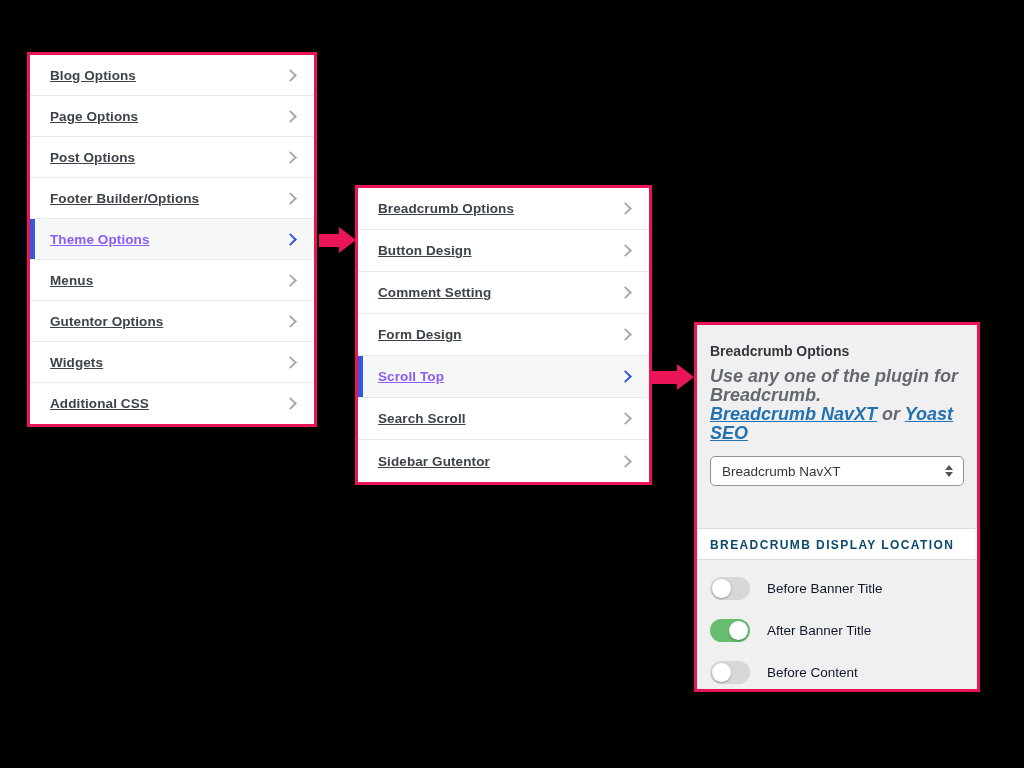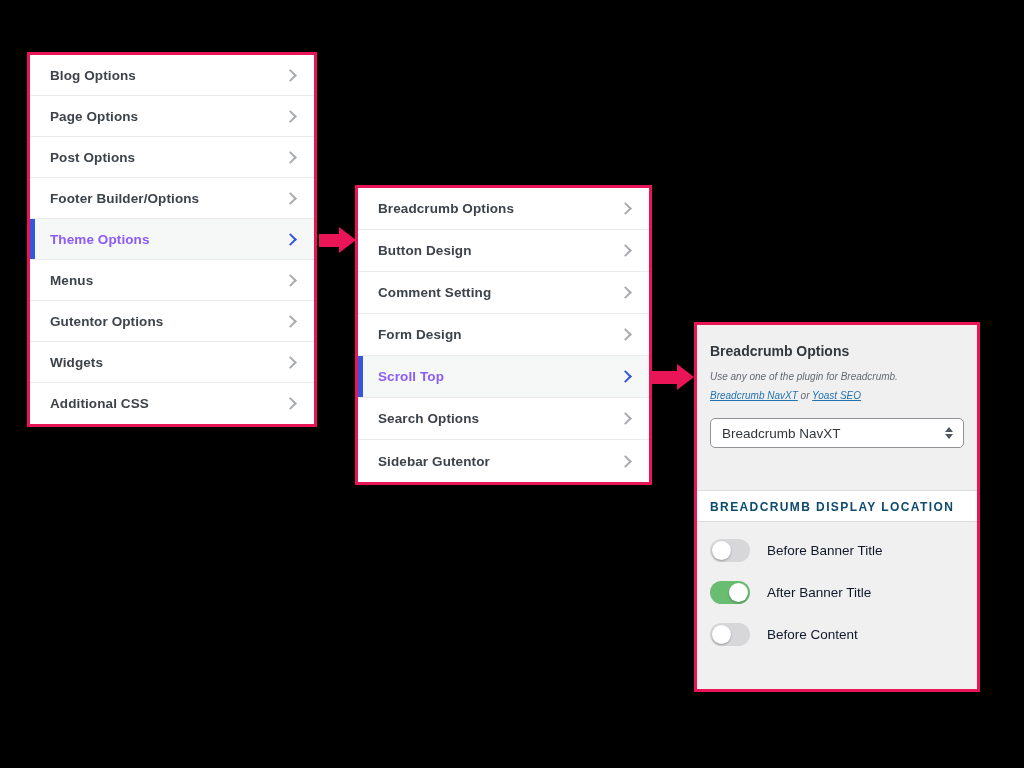--- a/index.html
+++ b/index.html
@@ -11,42 +11,42 @@
   .panel { position:absolute; border:3px solid #e91557; background:#fff; }
 
   
   .menu-row { position:relative; display:flex; align-items:center;
               justify-content:space-between; background:#fff;
               border-bottom:1px solid #eaeaea; cursor:pointer;
               padding:0 17px 0 20px; }
   .menu-row:last-child { border-bottom:none; }
   .rows-41 .menu-row { height:41px; }
   .rows-42 .menu-row { height:42px; }
-  .menu-label { font-size:13.5px; font-weight:700; color:#3c434a; letter-spacing:.1px; }
+  .menu-label { font-size:13.5px; font-weight:700; color:#3c434a; letter-spacing:.1px;text-decoration:underline; }
   .chev { display:inline-block; width:9px; height:9px;
           border-top:2px solid #a8abaf; border-right:2px solid #a8abaf;
           transform:rotate(45deg); margin-right:2px; }
   .menu-row[data-state="active"] { background:#f6f7f7; }
   .menu-row[data-state="active"]::before { content:""; position:absolute;
           left:0; top:0; bottom:0; width:5px; background:#3556dd; }
   .menu-row[data-state="active"] .menu-label { color:#8b5cf6; }
   .menu-row[data-state="active"] .chev { border-color:#3556dd; }
 
   
   .arrow { position:absolute; height:27px; }
   .arrow .bar  { position:absolute; left:0; top:7px; height:13px; background:#e91557; }
   .arrow .head { position:absolute; right:0; top:0; width:0; height:0;
                  border-top:13.5px solid transparent; border-bottom:13.5px solid transparent;
                  border-left:17px solid #e91557; }
 
   
   .detail-panel { background:#f0f0f1; }
   .detail-head { padding:18px 13px 0 13px; }
   .detail-title { font-size:14px; font-weight:700; color:#32373c; margin-bottom:8px; }
-  .detail-desc { font-size:10px; font-style:italic; color:#646970; line-height:19px; }
+  .detail-desc { font-size:18px; font-style:italic; color:#646970; line-height:19px;font-weight:bold; }
   .detail-desc .lnk { color:#2271b1; text-decoration:underline; cursor:pointer; }
   .select-box { margin-top:13px; height:30px; background:#fff;
                 border:1px solid #8f9296; border-radius:5px;
                 display:flex; align-items:center; justify-content:space-between;
                 padding:0 10px 0 11px; cursor:pointer; }
   .select-value { font-size:13.5px; color:#32373c; }
   .stepper { display:flex; flex-direction:column; align-items:center; gap:2px; }
   .tri-up   { width:0; height:0; border-left:4px solid transparent;
               border-right:4px solid transparent; border-bottom:5px solid #50575e; }
   .tri-down { width:0; height:0; border-left:4px solid transparent;
@@ -130,21 +130,21 @@
     </div>
     <div class="menu-row" data-state="default">
       <span class="menu-label">Form Design</span>
       <span class="chev"></span>
     </div>
     <div class="menu-row" data-state="active">
       <span class="menu-label">Scroll Top</span>
       <span class="chev"></span>
     </div>
     <div class="menu-row" data-state="default">
-      <span class="menu-label">Search Options</span>
+      <span class="menu-label">Search Scroll</span>
       <span class="chev"></span>
     </div>
     <div class="menu-row" data-state="default">
       <span class="menu-label">Sidebar Gutentor</span>
       <span class="chev"></span>
     </div>
   </div>
 
   <div class="arrow" style="left:651px; top:364px; width:43px;">
     <div class="bar" style="width:27px;"></div>

